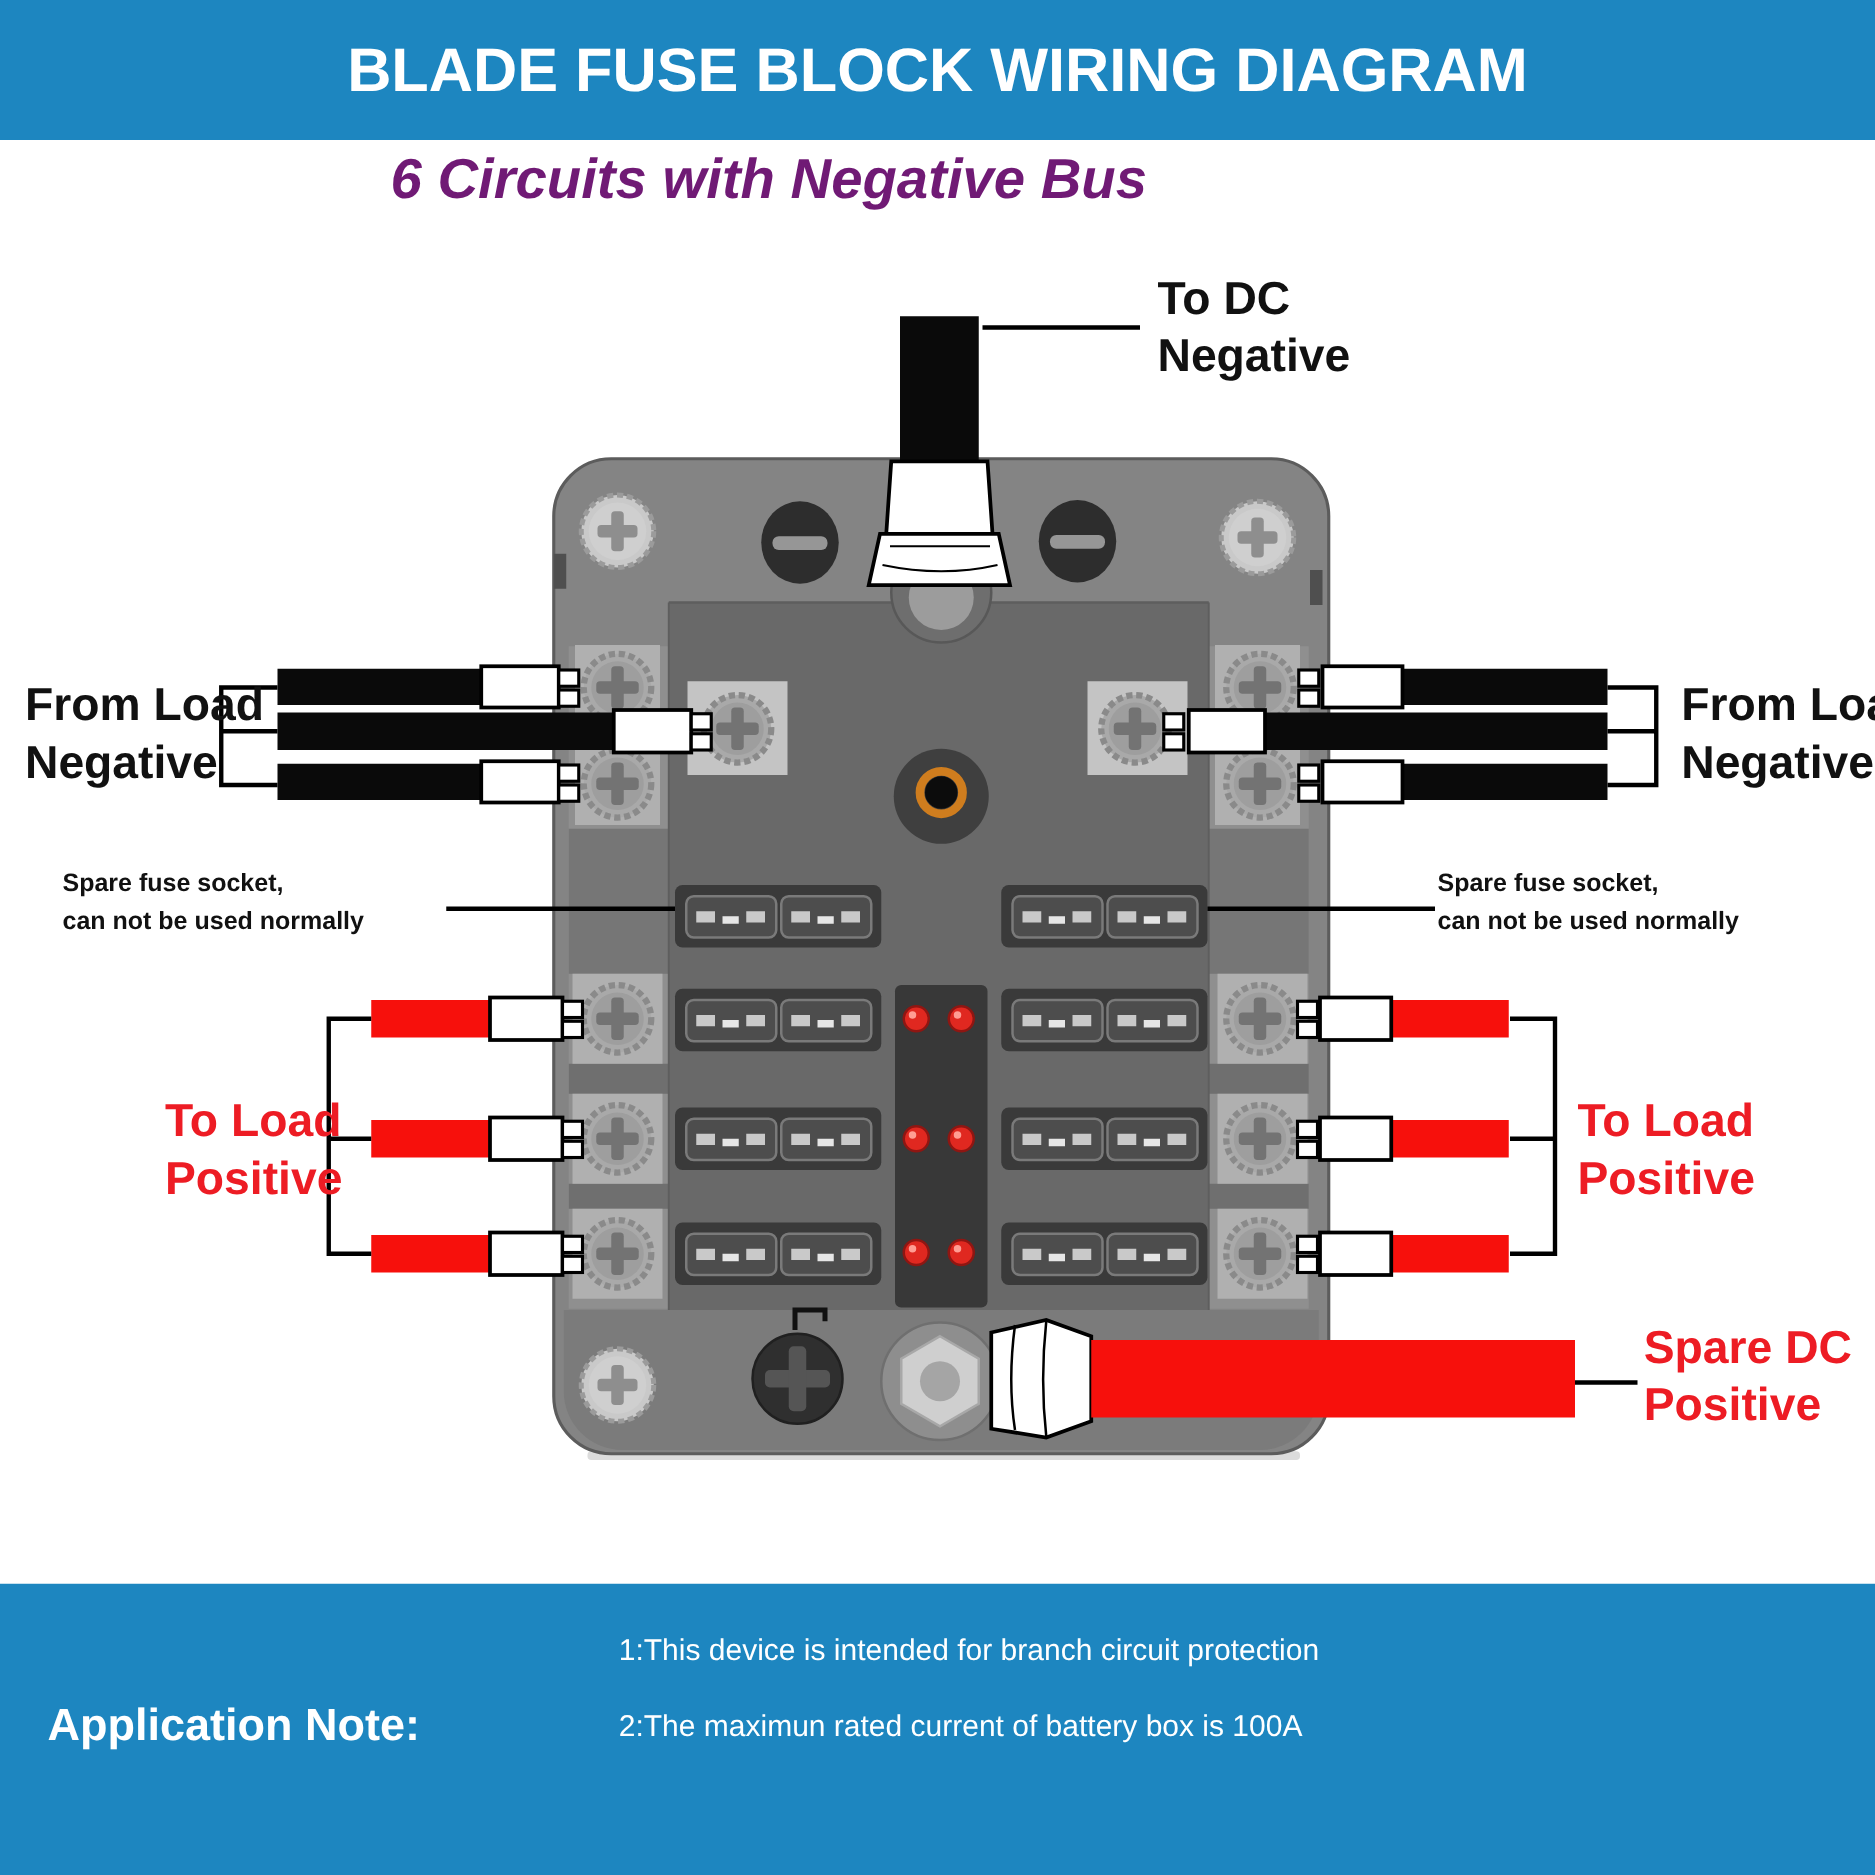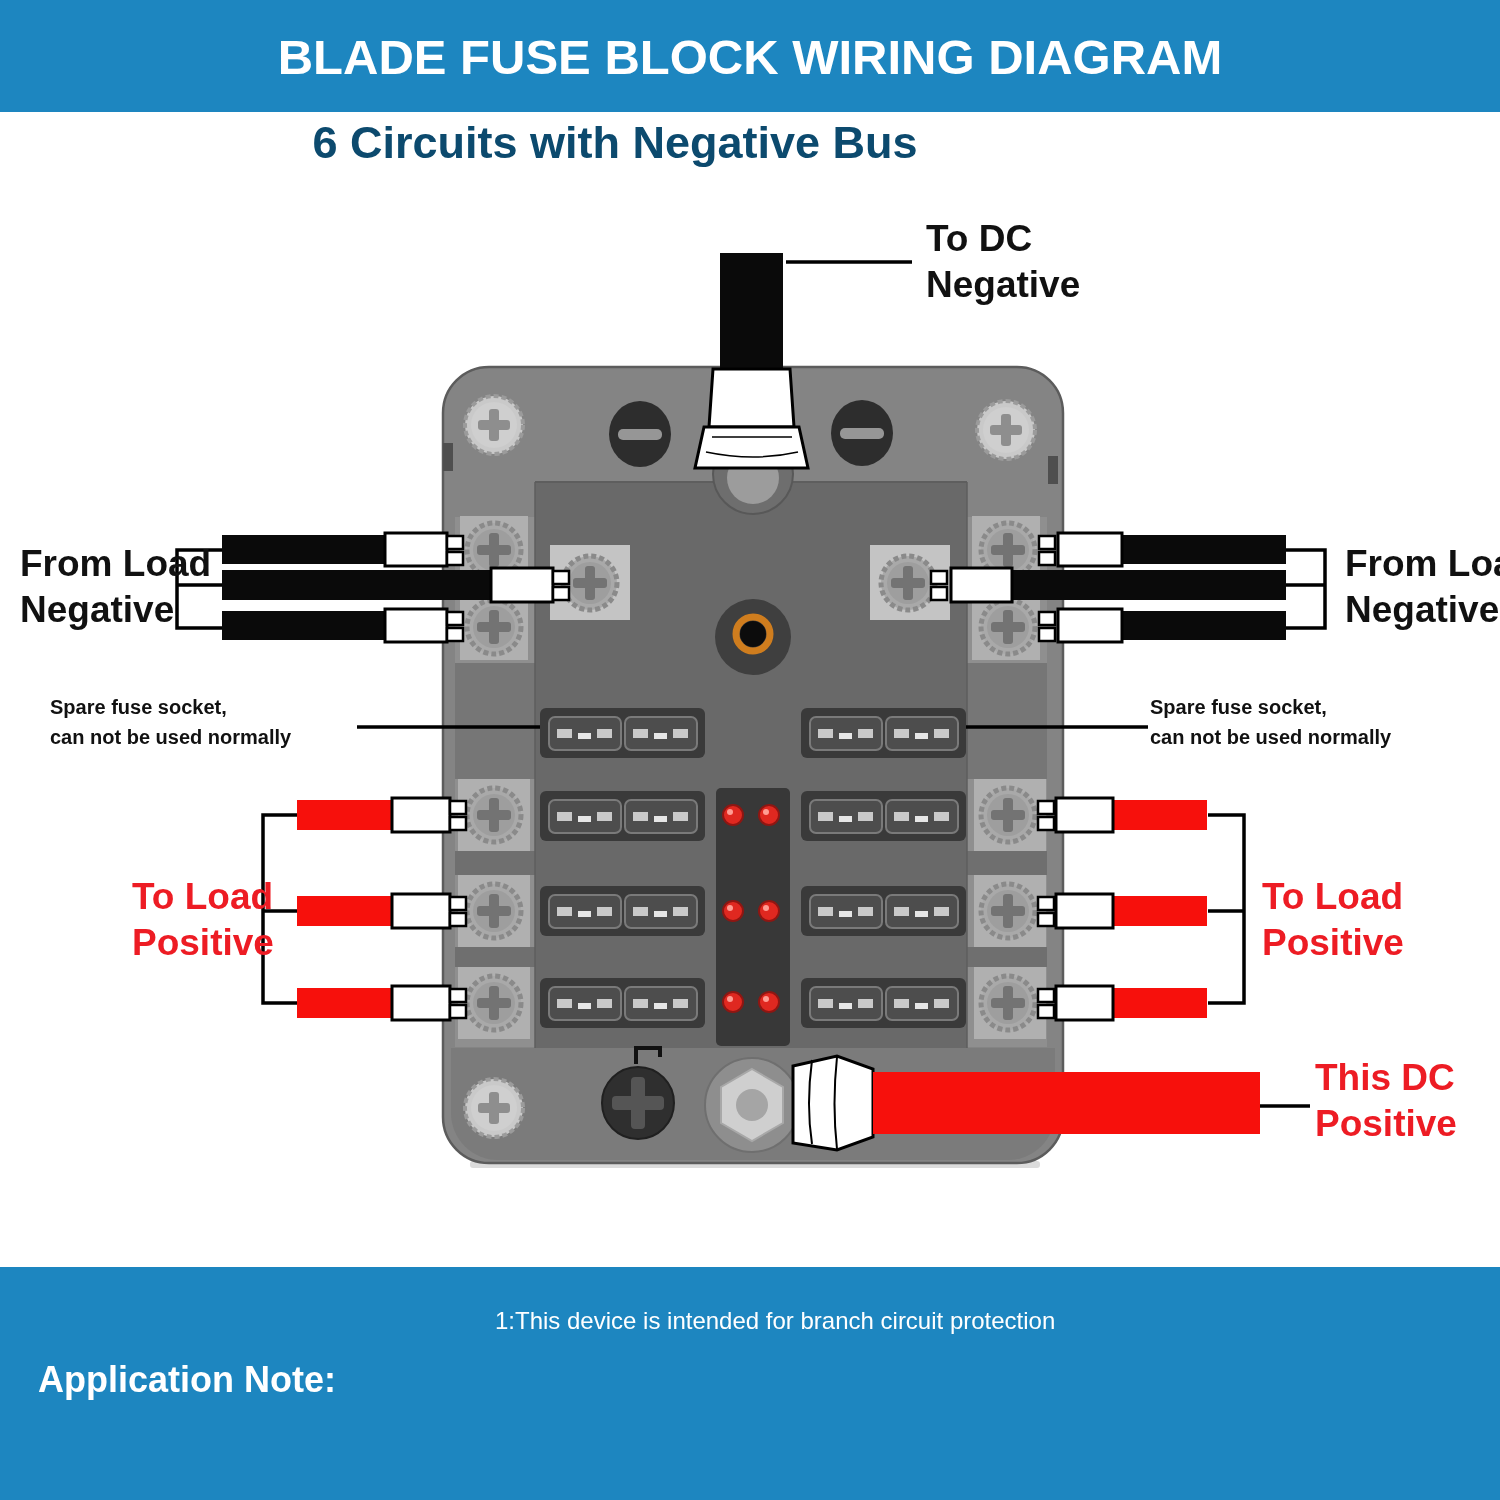--- a/index.html
+++ b/index.html
@@ -17,21 +17,21 @@
   }
   .page-title{
     position:absolute;left:0;top:0;width:1500px;height:112px;
     line-height:114px;text-align:center;
     font-size:49px;font-weight:bold;color:#ffffff;
     letter-spacing:0px;white-space:nowrap;
   }
   .subtitle{
     position:absolute;left:0;top:112px;width:1230px;height:62px;
     line-height:62px;text-align:center;
-    font-size:45px;font-weight:bold;color:#0c4a6e;white-space:nowrap;
+    font-size:45px;font-weight:bold;color:#701a75;white-space:nowrap;font-style:italic;
   }
   
   .lbl{
     position:absolute;
     font-weight:bold;font-size:37px;line-height:46px;
     color:var(--c-label_black,#111111);white-space:nowrap;
   }
   .lbl.red{color:var(--c-label_red,#ed1c24);}
   .lbl.tight{font-size:20px;line-height:30px;}
   
@@ -302,23 +302,24 @@
     <span style="display:block">To Load</span>
     <span style="display:block">Positive</span>
   </div>
 
   <div class="lbl red" style="left:1262px;top:874px;">
     <span style="display:block">To Load</span>
     <span style="display:block">Positive</span>
   </div>
 
   <div class="lbl red" style="left:1315px;top:1055px;">
-    <span style="display:block">This DC</span>
+    <span style="display:block">Spare DC</span>
     <span style="display:block">Positive</span>
   </div>
 
   <div class="note-band"></div>
   <div class="note-heading">Application Note:</div>
   <div class="note-items">
     <div>1:This device is intended for branch circuit protection</div>
+    <div>2:The maximun rated current of battery box is 100A</div>
   </div>
 
 </div>
 
 </body></html>

